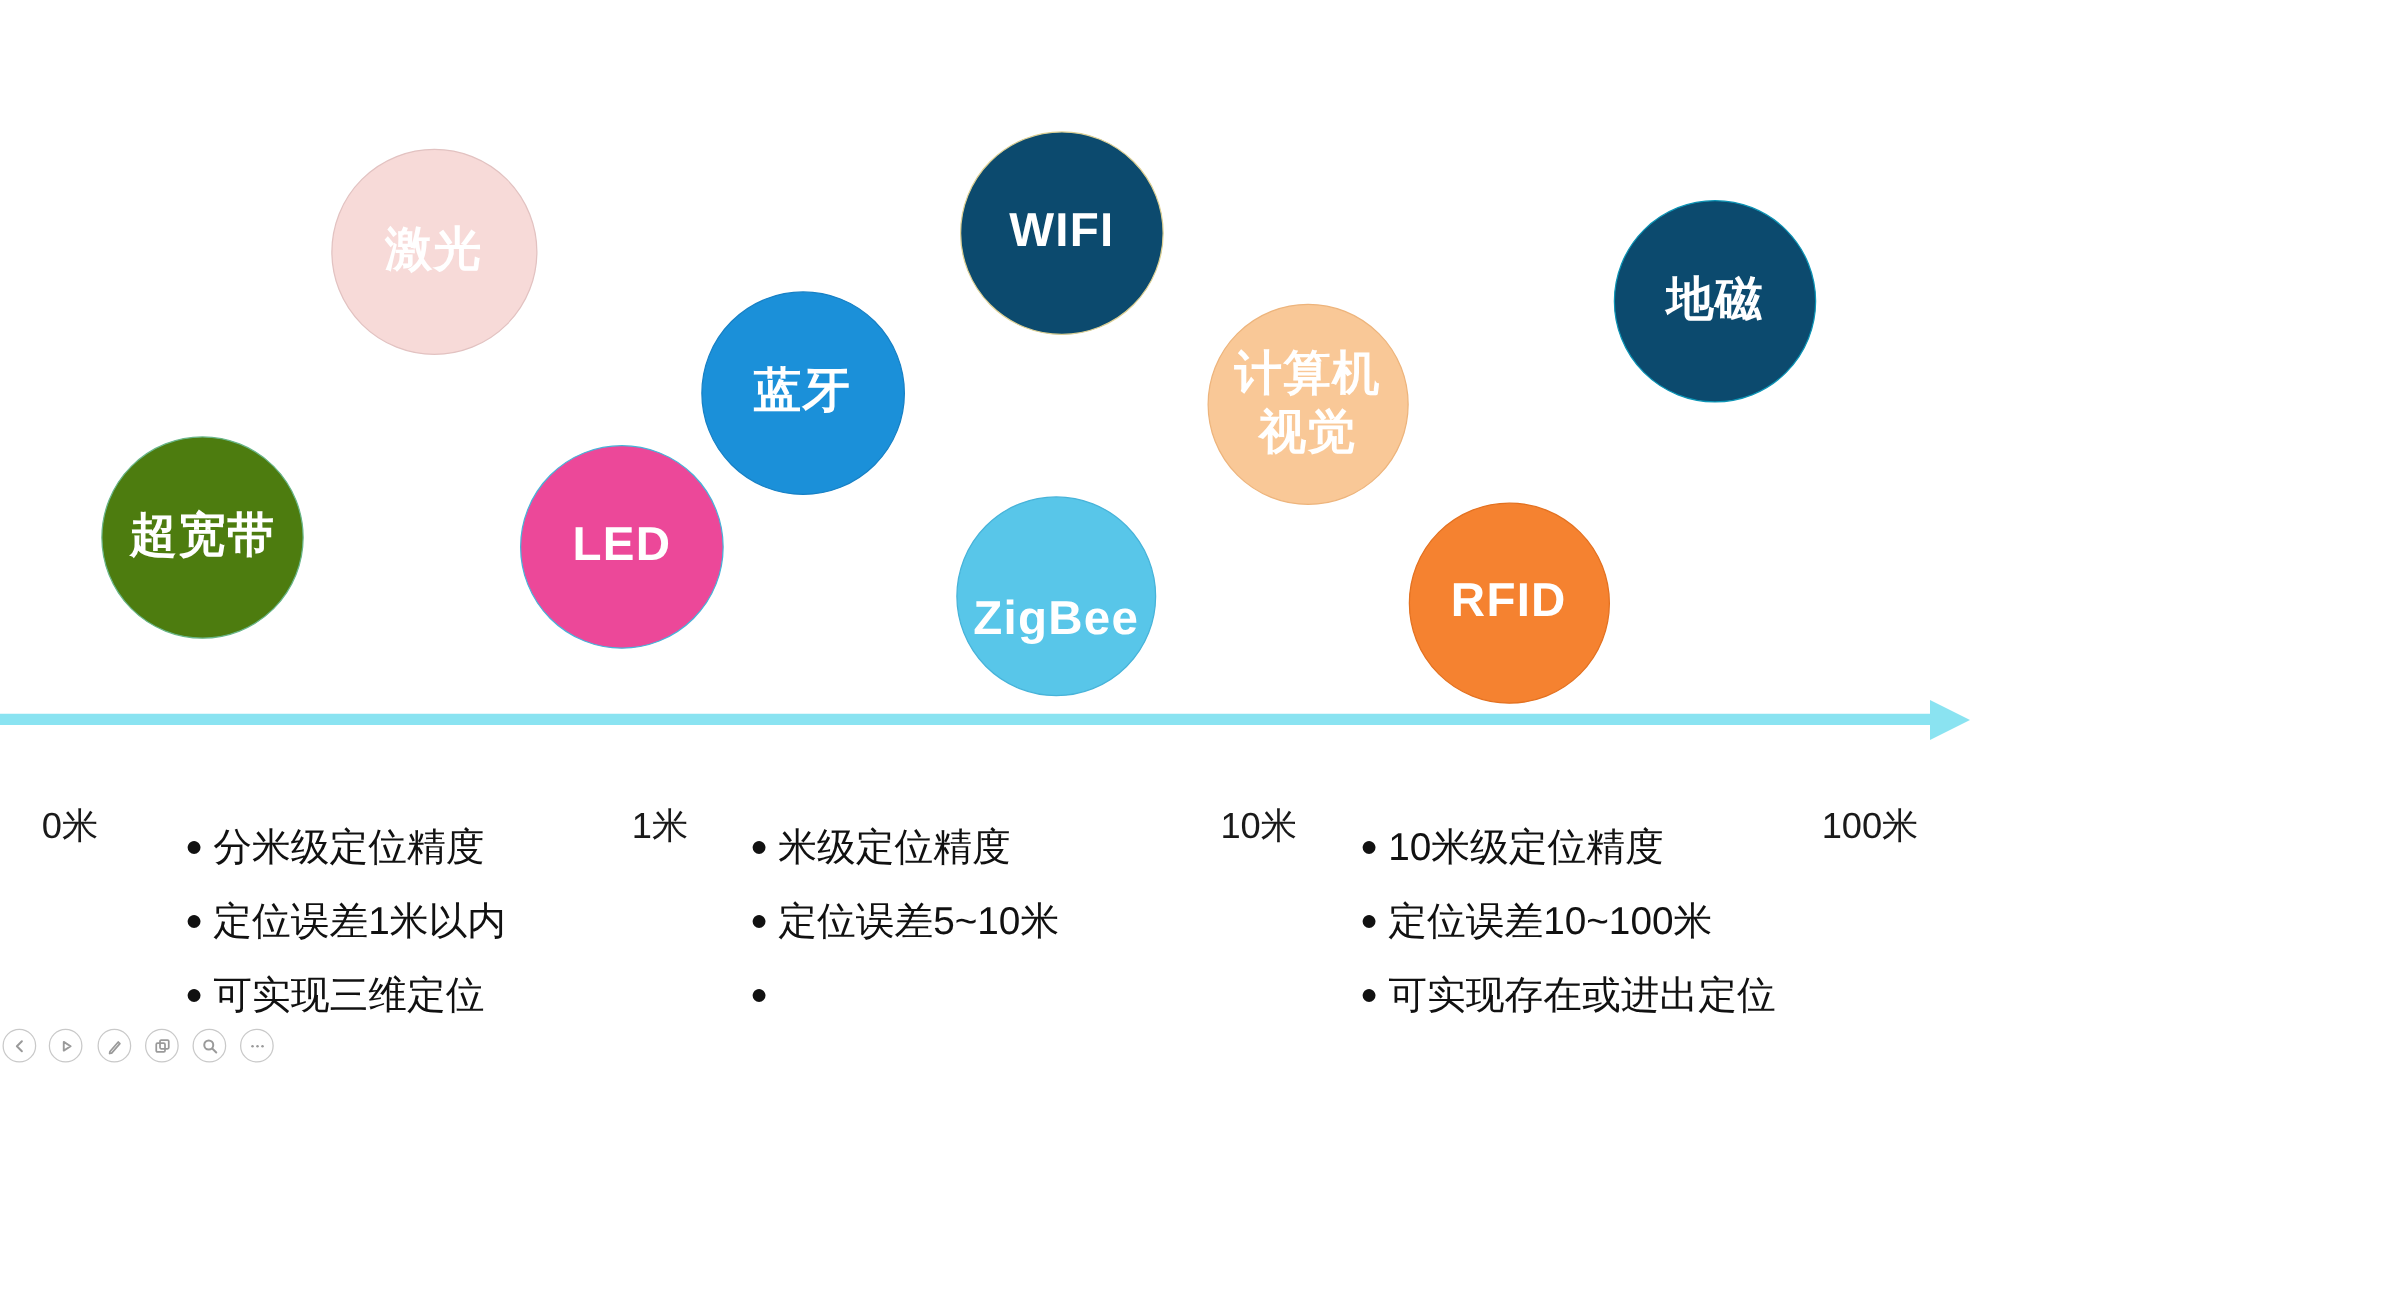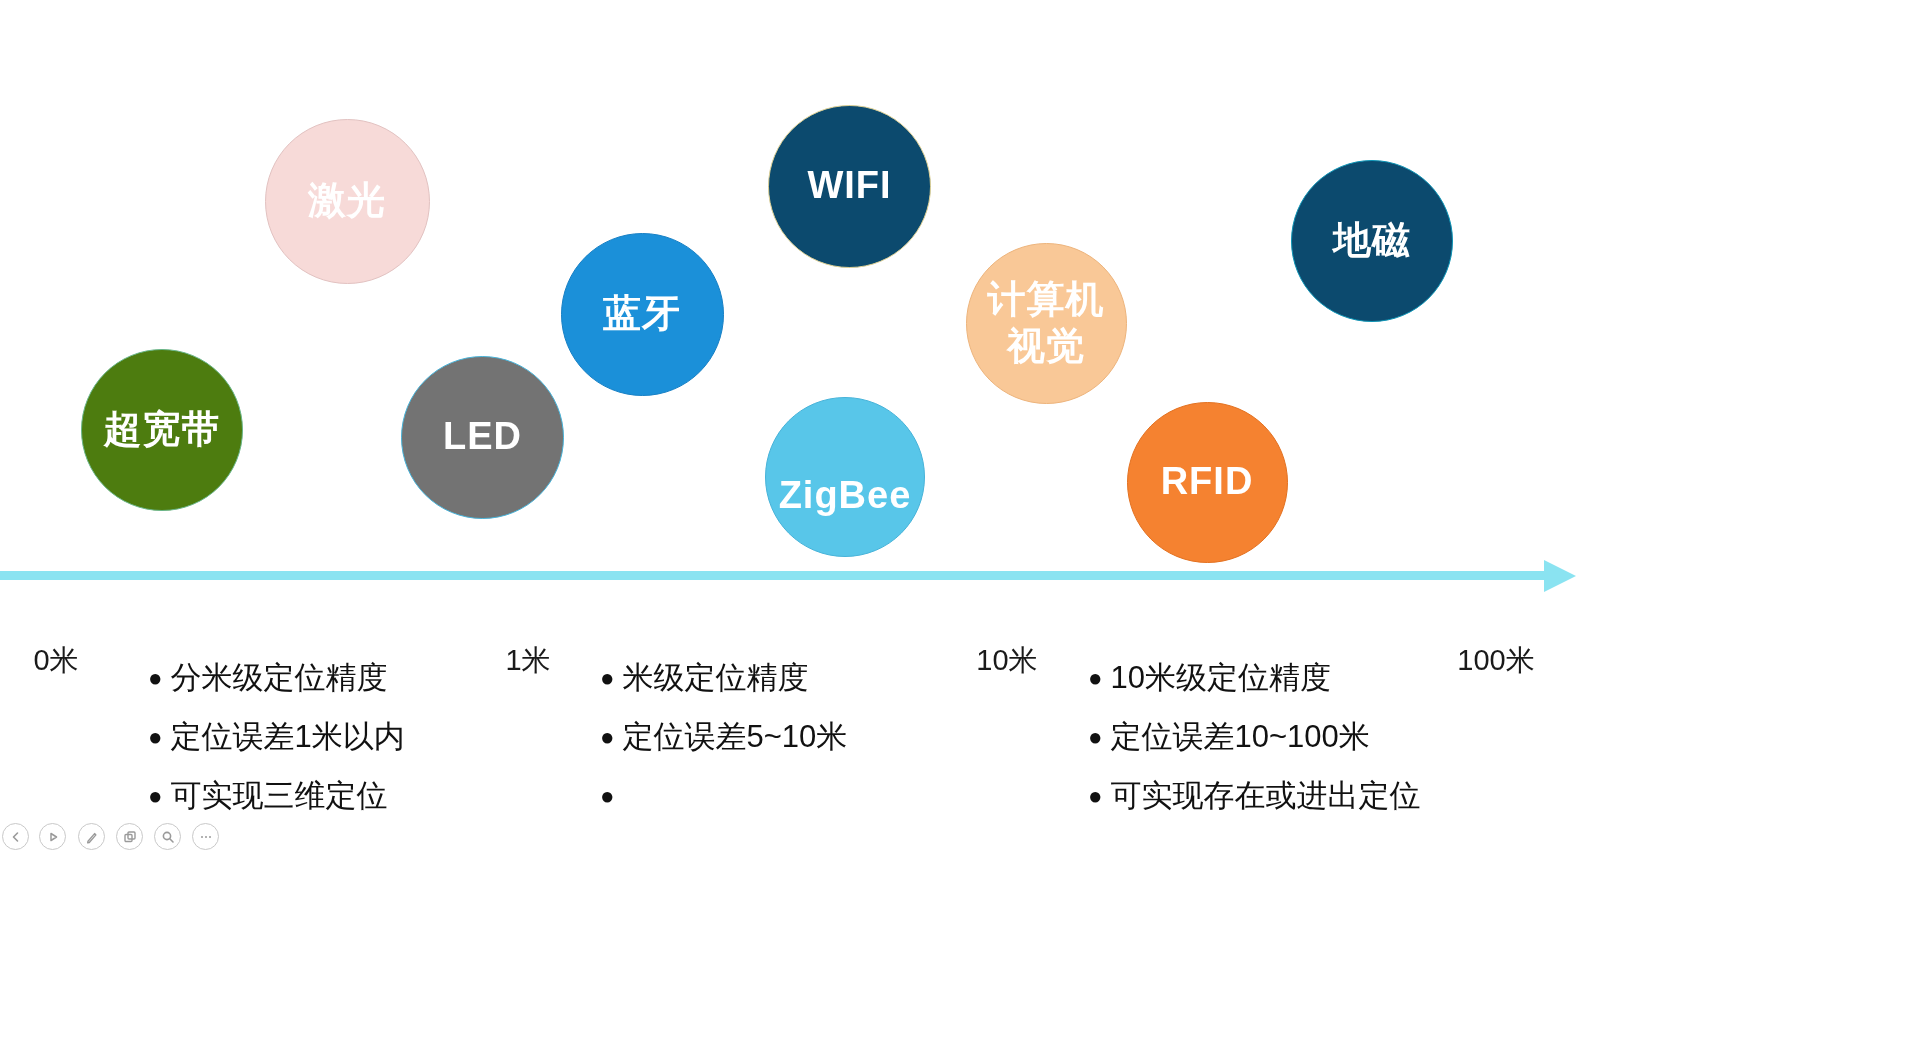--- a/index.html
+++ b/index.html
@@ -105,21 +105,21 @@
 
 <div class="page">
 
   <div class="bubble-layer">
       <div class="bubble" style="left: 81px; top: 349px; width: 162px; height: 162px; background: #4d7c0f; border-color: rgb(105, 182, 137);">
         <span class="bubble-label" style="color: rgb(255, 255, 255);">超宽带</span>
       </div>
       <div class="bubble" style="left: 264.5px; top: 118.5px; width: 165px; height: 165px; background: rgb(247, 218, 216); border-color: rgb(226, 194, 193);">
         <span class="bubble-label" style="color: rgb(255, 255, 255);">激光</span>
       </div>
-      <div class="bubble" style="left: 401px; top: 355.5px; width: 163px; height: 163px; background: #737373; border-color: rgb(71, 179, 217);">
+      <div class="bubble" style="left: 416px; top: 355.5px; width: 163px; height: 163px; background: #ec4899; border-color: rgb(71, 179, 217);">
         <span class="bubble-label" style="color: rgb(255, 255, 255);">LED</span>
       </div>
       <div class="bubble" style="left: 560.5px; top: 232.5px; width: 163px; height: 163px; background: rgb(27, 144, 217); border-color: rgb(23, 128, 197);">
         <span class="bubble-label" style="color: rgb(255, 255, 255);">蓝牙</span>
       </div>
       <div class="bubble" style="left: 765px; top: 397px; width: 160px; height: 160px; background: rgb(88, 198, 233); border-color: rgb(71, 179, 217);">
         <span class="bubble-label" style="color: rgb(255, 255, 255); margin-top: 38px;">ZigBee</span>
       </div>
       <div class="bubble" style="left: 768px; top: 104.5px; width: 163px; height: 163px; background: #0c4a6e; border-color: rgb(221, 208, 148);">
         <span class="bubble-label" style="color: rgb(255, 255, 255);">WIFI</span>

